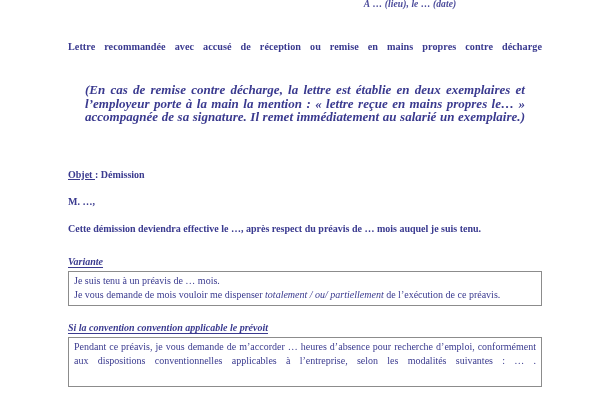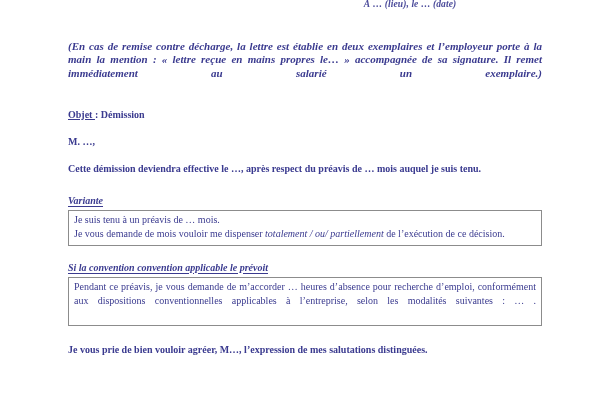--- a/index.html
+++ b/index.html
@@ -58,26 +58,26 @@
     margin: 0;
     letter-spacing: 0.05px;
   }
   .heading-bold::after {
     content: "";
     display: inline-block;
     width: 100%;
   }
 
   .note-italic {
-    font-size: 11px;
+    font-size: 13px;
     font-weight: bold;
     font-style: italic;
     line-height: 13.4px;
     text-align: justify;
-    margin: 0;
+    margin: 17px;
     letter-spacing: 0.02px;
   }
   .note-italic::after {
     content: "";
     display: inline-block;
     width: 100%;
   }
 
   .gap-sm { height: 11px; }
   .gap-md { height: 14px; }
@@ -155,20 +155,21 @@
 </style>
 </head>
 <body>
 
 <div class="page">
 
   <div class="date-line">À … (lieu), le … (date)</div>
 
   <div class="content">
 
+    <p class="heading-bold">Lettre recommandée avec accusé de réception ou remise en mains propres contre décharge</p>
 
     <p class="note-italic">(En cas de remise contre décharge, la lettre est établie en deux exemplaires et l’employeur porte à la main la mention : « lettre reçue en mains propres le… » accompagnée de sa signature. Il remet immédiatement au salarié un exemplaire.)</p>
 
     <div class="gap-md"></div>
 
     <p class="objet-line">
       <span class="u-underline">Objet </span><span>: Démission</span>
     </p>
 
     <div class="gap-md"></div>
@@ -178,21 +179,21 @@
     <div class="gap-md"></div>
 
     <p class="body-para">Cette démission deviendra effective le …, après respect du préavis de … mois auquel je suis tenu.</p>
 
     <div class="gap-md"></div>
 
     <div>
       <span class="section-title">Variante</span>
       <div class="box">
         <p>Je suis tenu à un préavis de … mois.</p>
-        <p><span>Je vous demande de mois vouloir me dispenser </span><span class="ital">totalement / ou/ partiellement</span><span> de l’exécution de ce décision.</span></p>
+        <p><span>Je vous demande de mois vouloir me dispenser </span><span class="ital">totalement / ou/ partiellement</span><span> de l’exécution de ce préavis.</span></p>
       </div>
     </div>
 
     <div class="gap-sm"></div>
 
     <div>
       <span class="section-title">Si la convention convention applicable le prévoit</span>
       <div class="box justified">
         <p>Pendant ce préavis, je vous demande de m’accorder … heures d’absence pour recherche d’emploi, conformément aux dispositions conventionnelles applicables à l’entreprise, selon les modalités suivantes : … .</p>
       </div>

